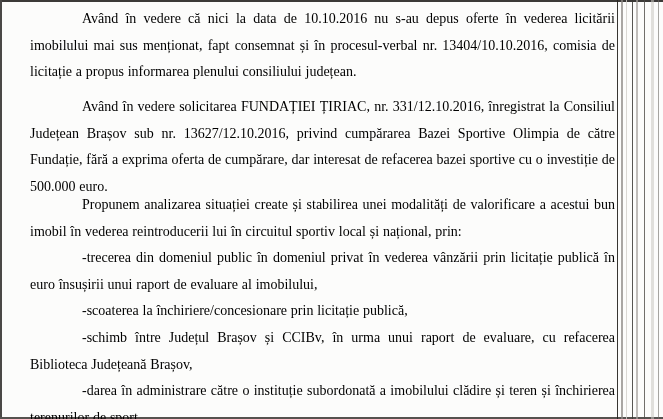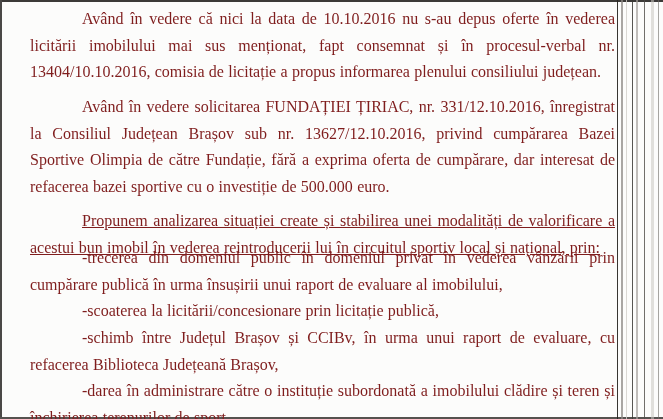--- a/index.html
+++ b/index.html
@@ -56,22 +56,22 @@
     left: 0;
     top: 0;
     width: 663px;
     padding: 0;
   }
 
   .para {
     position: absolute;
     left: 30px;
     width: 585px;
-    font-size: 16px;
-    color: #7f1d1d;
+    font-size: 14px;
+    color: #000000;
     text-align: justify;
     text-align-last: left;
     line-height: 26.6px;
     text-indent: 52px;
     word-spacing: .3px;
   }
 </style>
 </head>
 <body>
 
@@ -80,25 +80,25 @@
   <div class="edge-top"></div>
   <div class="edge-left"></div>
   <div class="edge-bottom"></div>
 
   <div class="doc">
 
     <div class="para" style="top: 6px;">Având în vedere că nici la data de 10.10.2016 nu s-au depus oferte în vederea licitării imobilului mai sus menționat, fapt consemnat și în procesul-verbal nr. 13404/10.10.2016, comisia de licitație a propus informarea plenului consiliului județean.</div>
 
     <div class="para" style="top: 94px;">Având în vedere solicitarea FUNDAȚIEI ȚIRIAC, nr. 331/12.10.2016, înregistrat la Consiliul Județean Brașov sub nr. 13627/12.10.2016, privind cumpărarea Bazei Sportive Olimpia de către Fundație, fără a exprima oferta de cumpărare, dar interesat de refacerea bazei sportive cu o investiție de 500.000 euro.</div>
 
-    <div class="para" style="top: 208px; text-decoration: underline;">Propunem analizarea situației create și stabilirea unei modalități de valorificare a acestui bun imobil în vederea reintroducerii lui în circuitul sportiv local și național, prin:</div>
+    <div class="para" style="top: 192px;">Propunem analizarea situației create și stabilirea unei modalități de valorificare a acestui bun imobil în vederea reintroducerii lui în circuitul sportiv local și național, prin:</div>
 
-    <div class="para" style="top: 245px;">-trecerea din domeniul public în domeniul privat în vederea vânzării prin cumpărare publică în urma însușirii unui raport de evaluare al imobilului,</div>
+    <div class="para" style="top: 245px;">-trecerea din domeniul public în domeniul privat în vederea vânzării prin licitație publică în euro însușirii unui raport de evaluare al imobilului,</div>
 
-    <div class="para" style="top: 298px;">-scoaterea la licitării/concesionare prin licitație publică,</div>
+    <div class="para" style="top: 298px;">-scoaterea la închiriere/concesionare prin licitație publică,</div>
 
     <div class="para" style="top: 325px;">-schimb între Județul Brașov și CCIBv, în urma unui raport de evaluare, cu refacerea Biblioteca Județeană Brașov,</div>
 
     <div class="para" style="top: 378px;">-darea în administrare către o instituție subordonată a imobilului clădire și teren și închirierea terenurilor de sport,</div>
 
   </div>
 
   <div class="streak s1"></div>
   <div class="streak s2"></div>
   <div class="streak s3"></div>

